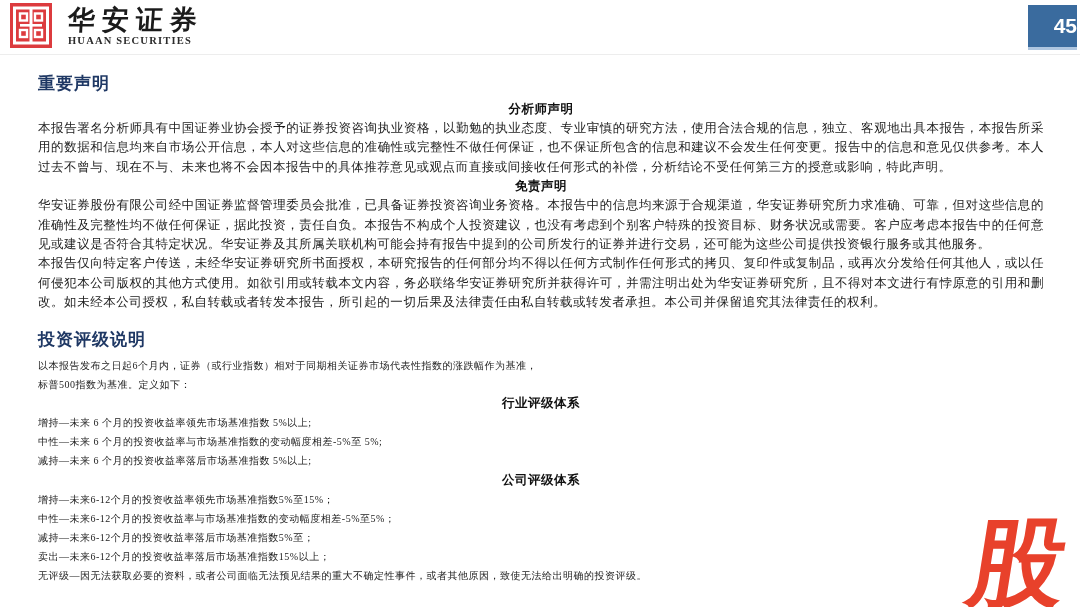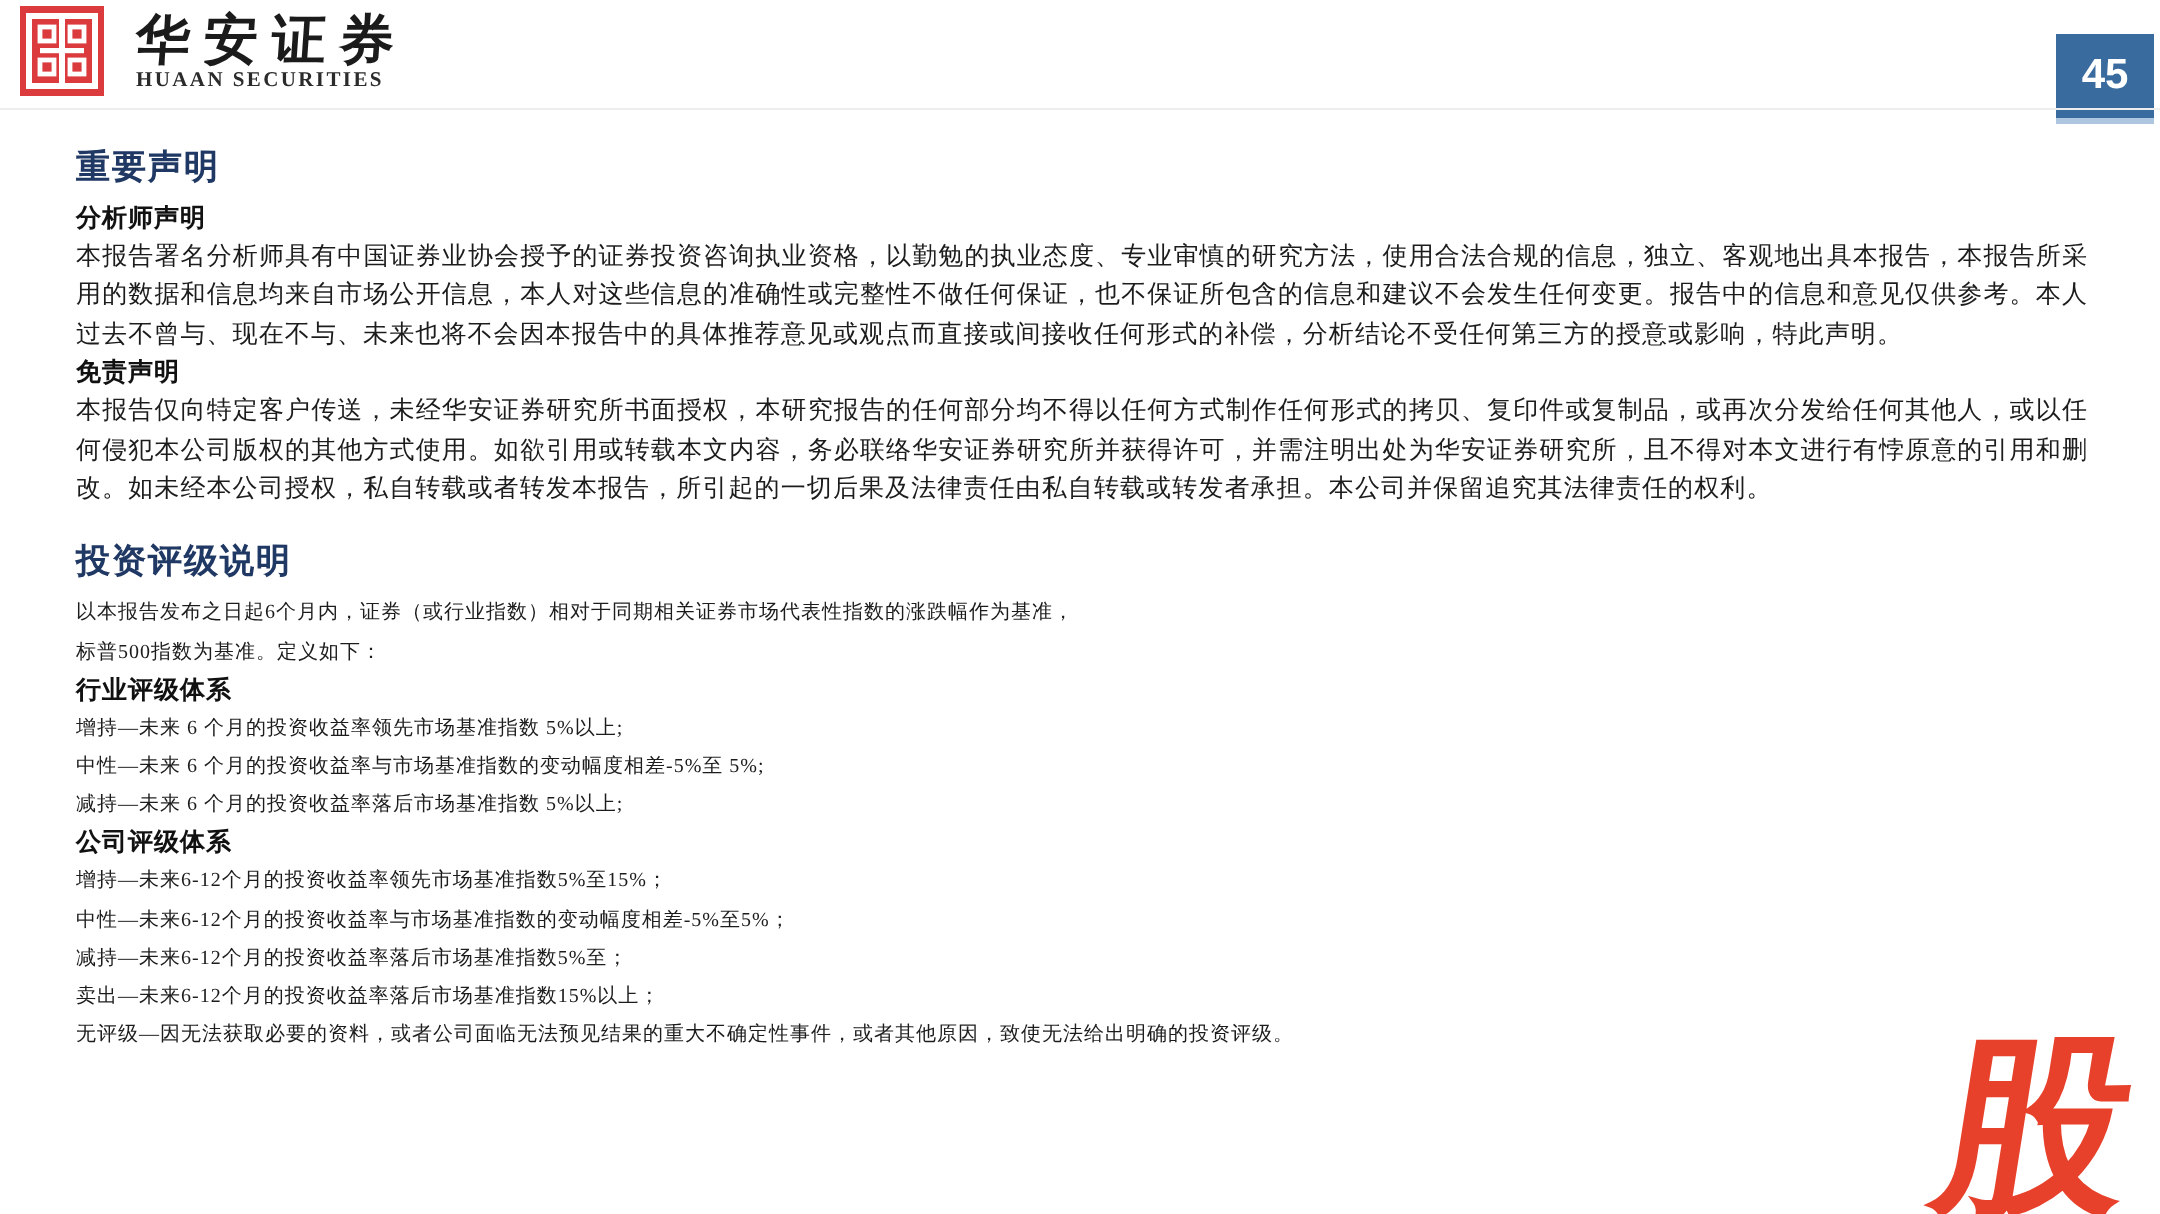--- a/index.html
+++ b/index.html
@@ -15,35 +15,35 @@
   .brand{margin-left:16px;padding-top:4px;}
   .brand-cn{
     font-size:27px;font-weight:bold;letter-spacing:7px;color:#1b1b1b;
     transform:skewX(-4deg);line-height:26px;white-space:nowrap;
   }
   .brand-en{
     font-size:10.5px;font-weight:bold;letter-spacing:1.2px;color:#2b2b2b;
     margin-top:2px;white-space:nowrap;
   }
   .page-num{
-    position:absolute;right:3px;top:17px;width:49px;height:42px;
+    position:absolute;right:3px;top:5px;width:49px;height:42px;
     background:#3A6B9E;border-bottom:3px solid #AEC6E0;
     color:#ffffff;font-family:"Liberation Sans","DejaVu Sans",sans-serif;
-    font-weight:bold;font-size:21px;line-height:42px;text-align:center;
+    font-weight:bold;font-size:21px;line-height:42px;text-align:right;
   }
   .header-rule{position:absolute;left:0;top:54px;width:1080px;height:1px;background:#ededed;}
   
   .content{position:absolute;left:38px;top:62px;width:1006px;}
   .sec-title{
     font-size:17px;font-weight:bold;color:#1F3864;
     line-height:22px;margin:11px 0 5px 0;letter-spacing:1px;
   }
   .sub-title{
     font-size:12.5px;font-weight:bold;color:#111;
-    line-height:19px;margin:0;letter-spacing:0.5px;
+    line-height:19px;margin:0;letter-spacing:0.5px;text-align:center;
   }
   .para{
     font-size:12.5px;line-height:19.4px;margin:0;color:#1c1c1c;
     text-align:justify;letter-spacing:0.55px;
   }
   .line{
     font-size:10px;line-height:19.2px;color:#1c1c1c;
     letter-spacing:0.5px;white-space:nowrap;
   }
   .rating-section{margin-top:16px;}
@@ -83,20 +83,21 @@
 
   <main class="content">
 
     <section>
       <h1 class="sec-title">重要声明</h1>
 
       <h2 class="sub-title">分析师声明</h2>
       <p class="para">本报告署名分析师具有中国证券业协会授予的证券投资咨询执业资格，以勤勉的执业态度、专业审慎的研究方法，使用合法合规的信息，独立、客观地出具本报告，本报告所采用的数据和信息均来自市场公开信息，本人对这些信息的准确性或完整性不做任何保证，也不保证所包含的信息和建议不会发生任何变更。报告中的信息和意见仅供参考。本人过去不曾与、现在不与、未来也将不会因本报告中的具体推荐意见或观点而直接或间接收任何形式的补偿，分析结论不受任何第三方的授意或影响，特此声明。</p>
 
       <h2 class="sub-title">免责声明</h2>
+      <p class="para">华安证券股份有限公司经中国证券监督管理委员会批准，已具备证券投资咨询业务资格。本报告中的信息均来源于合规渠道，华安证券研究所力求准确、可靠，但对这些信息的准确性及完整性均不做任何保证，据此投资，责任自负。本报告不构成个人投资建议，也没有考虑到个别客户特殊的投资目标、财务状况或需要。客户应考虑本报告中的任何意见或建议是否符合其特定状况。华安证券及其所属关联机构可能会持有报告中提到的公司所发行的证券并进行交易，还可能为这些公司提供投资银行服务或其他服务。</p>
       <p class="para">本报告仅向特定客户传送，未经华安证券研究所书面授权，本研究报告的任何部分均不得以任何方式制作任何形式的拷贝、复印件或复制品，或再次分发给任何其他人，或以任何侵犯本公司版权的其他方式使用。如欲引用或转载本文内容，务必联络华安证券研究所并获得许可，并需注明出处为华安证券研究所，且不得对本文进行有悖原意的引用和删改。如未经本公司授权，私自转载或者转发本报告，所引起的一切后果及法律责任由私自转载或转发者承担。本公司并保留追究其法律责任的权利。</p>
     </section>
 
     <section class="rating-section">
       <h1 class="sec-title">投资评级说明</h1>
 
       <div class="line">以本报告发布之日起6个月内，证券（或行业指数）相对于同期相关证券市场代表性指数的涨跌幅作为基准，</div>
       <div class="line">标普500指数为基准。定义如下：</div>
 
       <h2 class="sub-title">行业评级体系</h2>

